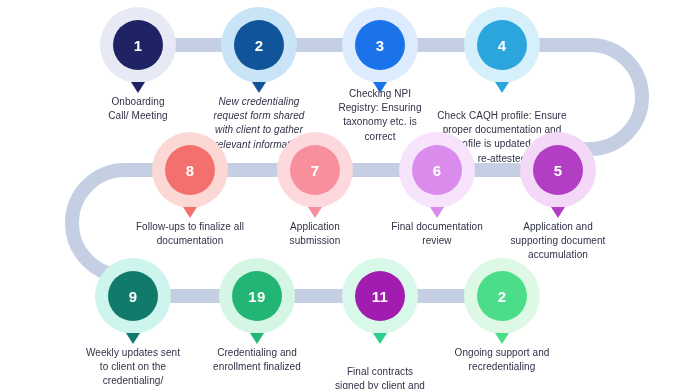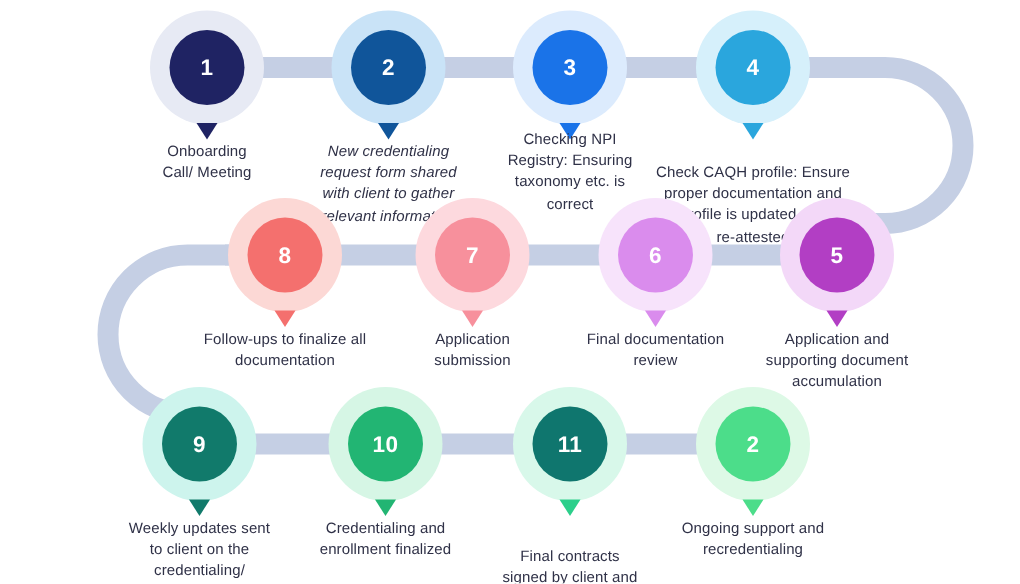--- a/index.html
+++ b/index.html
@@ -147,27 +147,27 @@
       <div class="caret" style="left: 190px; top: 207px; border-top-color: rgb(244, 112, 110);"></div>
       <div class="label" style="left: 190px; top: 220px;">Follow-ups to finalize all<br>documentation</div>
       <div class="node" style="left: 133px; top: 296px;">
         <div class="halo" style="background: rgb(205, 244, 237);"></div>
         <div class="disc" style="background: rgb(17, 122, 107);">9</div>
       </div>
       <div class="caret" style="left: 133px; top: 333px; border-top-color: rgb(17, 122, 107);"></div>
       <div class="label" style="left: 133px; top: 346px;">Weekly updates sent<br>to client on the<br>credentialing/<br>enrollment progress</div>
       <div class="node" style="left: 257px; top: 296px;">
         <div class="halo" style="background: rgb(214, 246, 229);"></div>
-        <div class="disc" style="background: rgb(34, 181, 115);">10</div>
+        <div class="disc" style="background: rgb(34, 181, 115);">19</div>
       </div>
       <div class="caret" style="left: 257px; top: 333px; border-top-color: rgb(34, 181, 115);"></div>
       <div class="label" style="left: 257px; top: 346px;">Credentialing and<br>enrollment finalized</div>
       <div class="node" style="left: 380px; top: 296px;">
         <div class="halo" style="background: rgb(216, 248, 234);"></div>
-        <div class="disc" style="background: #0f766e;">11</div>
+        <div class="disc" style="background: #a21caf;">11</div>
       </div>
       <div class="caret" style="left: 380px; top: 333px; border-top-color: rgb(44, 207, 139);"></div>
       <div class="label" style="left: 380px; top: 346px; margin-top: 19px;">Final contracts<br>signed by client and<br>Insurance.</div>
       <div class="node" style="left: 502px; top: 296px;">
         <div class="halo" style="background: rgb(221, 249, 230);"></div>
         <div class="disc" style="background: rgb(76, 221, 138);">2</div>
       </div>
       <div class="caret" style="left: 502px; top: 333px; border-top-color: rgb(76, 221, 138);"></div>
       <div class="label" style="left: 502px; top: 346px;">Ongoing support and<br>recredentialing</div>
     </div>

